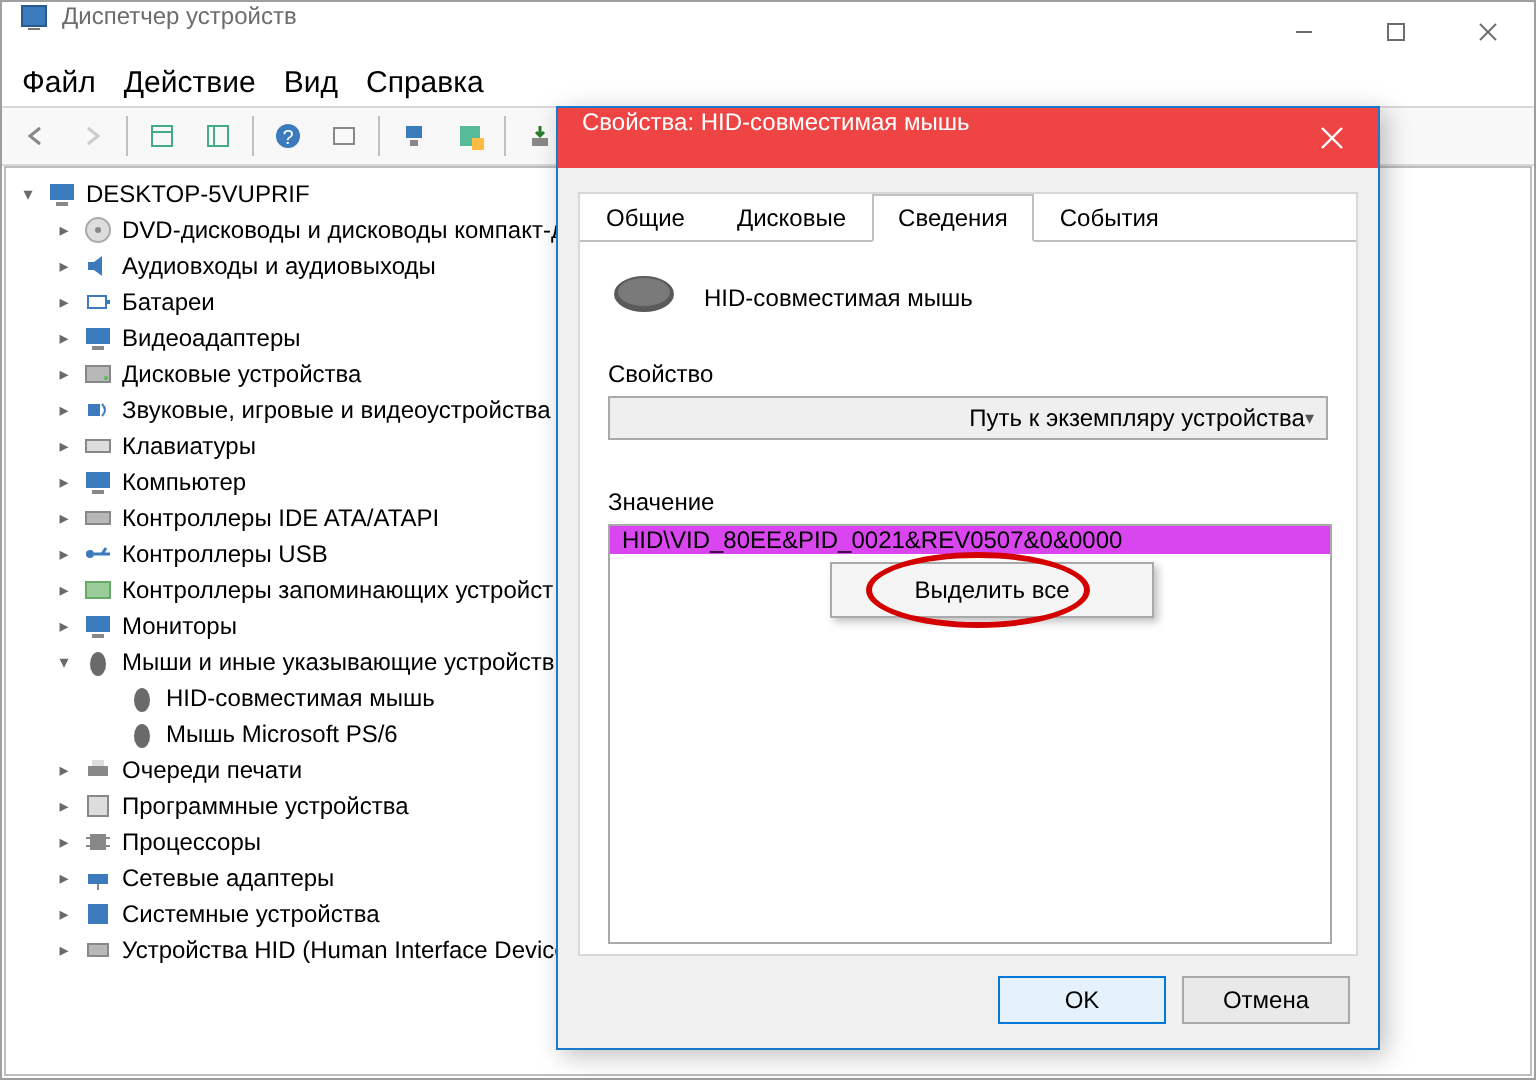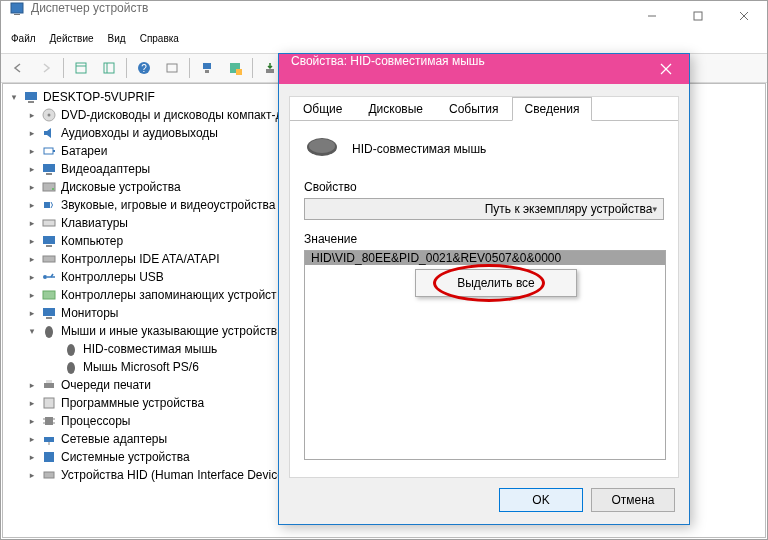--- a/index.html
+++ b/index.html
@@ -1,26 +1,26 @@
 <!DOCTYPE html>
 <html><head>
 <meta charset="utf-8">
 <style>
 html,body{margin:0;padding:0;font-family:"Segoe UI",Tahoma,sans-serif;font-size:12px;background:#fff;color:#000;overflow:hidden}
 .window{position:absolute;box-sizing:border-box}
 .main-window{left:0;top:0;width:768px;height:540px;border:1px solid #9f9f9f}
 .titlebar{height:30px;display:flex;align-items:flex-start;padding:0 0 0 8px;background:#fff;color:#6d6d6d}
-.titlebar.active{background:#ec4899;color:#fff}
+.titlebar.active{background:#ef4444;color:#fff}
 .title-icon{width:16px;height:16px;margin-right:6px;display:inline-block}
 .title-text{flex:1;font-size:12px}
 .winbtns{display:flex}
 .winbtn{width:46px;height:30px;display:flex;align-items:center;justify-content:center;color:inherit}
 .winbtn svg{stroke:currentColor}
 .menubar{height:20px;display:flex;gap:14px;padding:2px 10px 0 10px;border-bottom:1px solid #d8d8d8}
-.menuitem{font-size:10px}
+.menuitem{font-size:15px}
 .toolbar{height:28px;display:flex;align-items:center;gap:2px;padding:0 4px;border-bottom:1px solid #d8d8d8;background:#f8f8f8}
 .tbtn{width:24px;height:24px;display:flex;align-items:center;justify-content:center;border:1px solid transparent}
 .tsep{width:1px;height:20px;background:#c0c0c0;margin:0 2px}
 .tree-wrap{position:absolute;left:1px;right:1px;top:82px;bottom:1px;border:1px solid #bdbdbd;background:#fff;overflow:hidden}
 .tree{padding:4px 2px}
 .node{display:flex;align-items:center;height:18px;white-space:nowrap}
 .twisty{width:14px;text-align:center;color:#6a6a6a;font-size:9px}
 .ticon{width:16px;height:16px;margin:0 4px 0 2px;display:inline-block}
 .node.depth0{padding-left:2px}
 .node.depth1{padding-left:20px}
@@ -28,21 +28,21 @@
 .props-window{left:278px;top:53px;width:412px;height:472px;border:1px solid #1979ca;box-shadow:3px 3px 12px rgba(0,0,0,.25);background:#f0f0f0}
 .props-body{position:absolute;left:10px;right:10px;top:42px;bottom:46px;background:#fff;border:1px solid #d8d8d8}
 .tabs{display:flex;border-bottom:1px solid #c0c0c0;background:#fff}
 .tab{padding:4px 12px;border:1px solid transparent;margin-bottom:-1px;font-size:12px}
 .tab.active{border:1px solid #c0c0c0;border-bottom:1px solid #fff;background:#fff}
 .tab-content{padding:10px 14px}
 .dev-header{display:flex;align-items:center;gap:12px;margin:4px 0 18px 0}
 .label{font-size:12px;margin:6px 0 4px 0}
 .combo{width:100%;height:22px;border:1px solid #a9a9a9;background:#efefef;display:flex;align-items:center;justify-content:flex-end;padding:0 6px;box-sizing:border-box}
 .valuebox{width:100%;height:208px;border:1px solid #a9a9a9;background:#fff;margin-top:2px;position:relative;overflow:hidden}
-.valuerow{background:#a3a3a3;padding:0 6px;white-space:nowrap}
+.valuerow{background:#d946ef;padding:0 6px;white-space:nowrap}
 .ctxmenu{position:absolute;left:110px;top:18px;width:160px;background:#f5f5f5;border:1px solid #a9a9a9;box-shadow:2px 2px 4px rgba(0,0,0,.25)}
 .ctxitem{height:26px;display:flex;align-items:center;justify-content:center;border-bottom:1px solid #e0e0e0;font-size:12px}
 .ctxitem:last-child{border-bottom:none}
 .highlight-ellipse{position:absolute;left:128px;top:13px;width:106px;height:32px;border:3px solid #d40000;border-radius:50%;pointer-events:none}
 .btnrow{position:absolute;right:14px;bottom:12px;display:flex;gap:8px}
 .btn{width:82px;height:22px;border:1px solid #a9a9a9;background:#e9e9e9;display:flex;align-items:center;justify-content:center;font-size:12px}
 .btn.primary{border:1px solid #0078d7;background:#e5f1fb}
 </style>
 </head>
 <body>
@@ -337,39 +337,39 @@
             <line x1="11" y1="1" x2="1" y2="11" stroke="#fff" stroke-width="1.2"></line>
           </svg>
         </div>
     </div>
   </div>
 
   <div class="props-body">
     <div class="tabs">
       <div class="tab">Общие</div>
       <div class="tab">Дисковые</div>
+      <div class="tab active">Сведения</div>
       <div class="tab">События</div>
-      <div class="tab active">Сведения</div>
     </div>
     <div class="tab-content">
       <div class="dev-header">
         <span>
           <svg width="36" height="24">
               <ellipse cx="18" cy="12" rx="15" ry="9" fill="#5a5a5a"></ellipse>
               <ellipse cx="18" cy="11" rx="13" ry="7" fill="#7a7a7a"></ellipse>
             </svg>
         </span>
         <span>HID-совместимая мышь</span>
       </div>
       <div class="label">Свойство</div>
       <div class="combo">
         <span>Путь к экземпляру устройства</span>
         <span style="font-size:9px;color:#555">▾</span>
       </div>
-      <div class="label" style="margin-top:12px">Значение</div>
+      <div class="label" style="margin-top:24px">Значение</div>
       <div class="valuebox">
         <div class="valuerow">HID\VID_80EE&amp;PID_0021&amp;REV0507&amp;0&amp;0000</div>
         <div class="ctxmenu">
           <div class="ctxitem">Выделить все</div>
         </div>
         <div class="highlight-ellipse"></div>
       </div>
     </div>
   </div>
 

